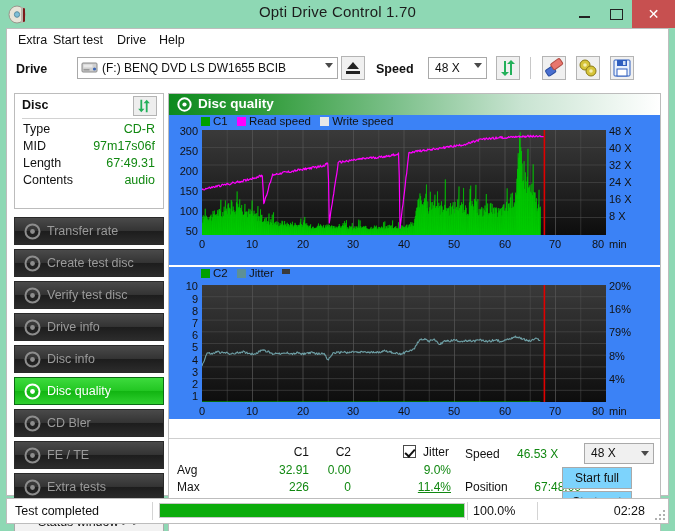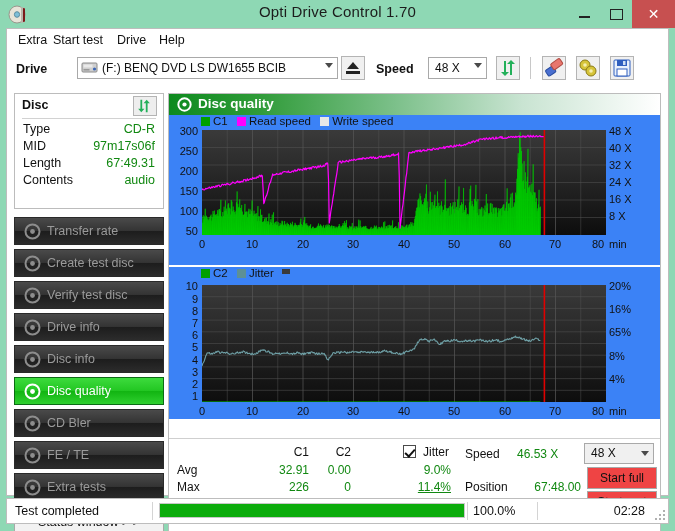--- a/index.html
+++ b/index.html
@@ -108,21 +108,21 @@
   
   .stats{position:absolute;left:0;top:349px;width:491px;height:68px;}
   .stxt{position:absolute;font-size:12px;color:#111;white-space:nowrap;}
   .sval{position:absolute;font-size:12px;color:#118811;white-space:nowrap;text-align:right;}
   .jchk{position:absolute;left:234px;top:2px;width:13px;height:13px;background:#fff;
     border:1px solid #4a4a4a;box-sizing:border-box;}
   .jchk:after{content:"";position:absolute;left:3px;top:1px;width:4px;height:8px;
     border:solid #111;border-width:0 2px 2px 0;transform:rotate(42deg);}
   .spdsel{position:absolute;left:415px;top:0px;width:70px;height:21px;background:#f0f0f0;
     border:1px solid #a9a9a9;box-sizing:border-box;}
-  .sbtn{position:absolute;left:418px;width:70px;height:22px;background:#ef4444;
+  .sbtn{position:absolute;left:393px;width:70px;height:22px;background:#7dd3fc;
     border:1px solid #a9a9a9;box-sizing:border-box;font-size:12px;color:#111;
     text-align:center;line-height:20px;cursor:default;}
   .hr{position:absolute;left:0;width:491px;height:1px;background:#cfcfcf;}
 
   
   .statusbar{position:absolute;left:6px;top:498px;width:663px;height:26px;background:#fff;
     border:1px solid #bdbdbd;box-sizing:border-box;}
   .sb-txt{position:absolute;left:8px;top:5px;font-size:12.5px;color:#111;}
   .sb-prog-out{position:absolute;left:152px;top:4px;width:306px;height:15px;background:#fff;
     border:1px solid #c8c8c8;box-sizing:border-box;}
@@ -453,21 +453,21 @@
               <line x1="0" x2="404" y1="35.10000000000001" y2="35.10000000000001" stroke="#555" stroke-width="1" opacity="0.5"></line>
               <line x1="0" x2="404" y1="23.39999999999999" y2="23.39999999999999" stroke="#555" stroke-width="1" opacity="0.5"></line>
               <line x1="0" x2="404" y1="11.700000000000003" y2="11.700000000000003" stroke="#555" stroke-width="1" opacity="0.5"></line>
               <path d="M 0 117 L 0.00 117 L 0.65 117 L 1.30 117 L 1.95 117 L 2.60 117 L 3.25 117 L 3.90 117 L 4.55 117 L 5.21 117 L 5.86 117 L 6.51 117 L 7.16 117 L 7.81 117 L 8.46 117 L 9.11 117 L 9.76 117 L 10.41 117 L 11.06 117 L 11.71 117 L 12.36 117 L 13.01 117 L 13.66 117 L 14.31 117 L 14.97 117 L 15.62 117 L 16.27 117 L 16.92 117 L 17.57 117 L 18.22 117 L 18.87 117 L 19.52 117 L 20.17 117 L 20.82 117 L 21.47 117 L 22.12 117 L 22.77 117 L 23.42 117 L 24.07 117 L 24.73 117 L 25.38 117 L 26.03 117 L 26.68 117 L 27.33 117 L 27.98 117 L 28.63 117 L 29.28 117 L 29.93 117 L 30.58 117 L 31.23 117 L 31.88 117 L 32.53 117 L 33.18 117 L 33.84 117 L 34.49 117 L 35.14 117 L 35.79 117 L 36.44 117 L 37.09 117 L 37.74 117 L 38.39 117 L 39.04 117 L 39.69 117 L 40.34 117 L 40.99 117 L 41.64 117 L 42.29 117 L 42.94 117 L 43.60 117 L 44.25 117 L 44.90 117 L 45.55 117 L 46.20 117 L 46.85 117 L 47.50 117 L 48.15 117 L 48.80 117 L 49.45 117 L 50.10 117 L 50.75 117 L 51.40 117 L 52.05 117 L 52.70 117 L 53.36 117 L 54.01 117 L 54.66 117 L 55.31 117 L 55.96 117 L 56.61 117 L 57.26 117 L 57.91 117 L 58.56 117 L 59.21 117 L 59.86 117 L 60.51 117 L 61.16 117 L 61.81 117 L 62.46 117 L 63.12 117 L 63.77 117 L 64.42 117 L 65.07 117 L 65.72 117 L 66.37 117 L 67.02 117 L 67.67 117 L 68.32 117 L 68.97 117 L 69.62 117 L 70.27 117 L 70.92 117 L 71.57 117 L 72.22 117 L 72.88 117 L 73.53 117 L 74.18 117 L 74.83 117 L 75.48 117 L 76.13 117 L 76.78 117 L 77.43 117 L 78.08 117 L 78.73 117 L 79.38 117 L 80.03 117 L 80.68 117 L 81.33 117 L 81.98 117 L 82.64 117 L 83.29 117 L 83.94 117 L 84.59 117 L 85.24 117 L 85.89 117 L 86.54 117 L 87.19 117 L 87.84 117 L 88.49 117 L 89.14 117 L 89.79 117 L 90.44 117 L 91.09 117 L 91.74 117 L 92.40 117 L 93.05 117 L 93.70 117 L 94.35 117 L 95.00 117 L 95.65 117 L 96.30 117 L 96.95 117 L 97.60 117 L 98.25 117 L 98.90 117 L 99.55 117 L 100.20 117 L 100.85 117 L 101.50 117 L 102.16 117 L 102.81 117 L 103.46 117 L 104.11 117 L 104.76 117 L 105.41 117 L 106.06 117 L 106.71 117 L 107.36 117 L 108.01 117 L 108.66 117 L 109.31 117 L 109.96 117 L 110.61 117 L 111.27 117 L 111.92 117 L 112.57 117 L 113.22 117 L 113.87 117 L 114.52 117 L 115.17 117 L 115.82 117 L 116.47 117 L 117.12 117 L 117.77 117 L 118.42 117 L 119.07 117 L 119.72 117 L 120.37 117 L 121.03 117 L 121.68 117 L 122.33 117 L 122.98 117 L 123.63 117 L 124.28 117 L 124.93 117 L 125.58 117 L 126.23 117 L 126.88 117 L 127.53 117 L 128.18 117 L 128.83 117 L 129.48 117 L 130.13 117 L 130.79 117 L 131.44 117 L 132.09 117 L 132.74 117 L 133.39 117 L 134.04 117 L 134.69 117 L 135.34 117 L 135.99 117 L 136.64 117 L 137.29 117 L 137.94 117 L 138.59 117 L 139.24 117 L 139.89 117 L 140.55 117 L 141.20 117 L 141.85 117 L 142.50 117 L 143.15 117 L 143.80 117 L 144.45 117 L 145.10 117 L 145.75 117 L 146.40 117 L 147.05 117 L 147.70 117 L 148.35 117 L 149.00 117 L 149.65 117 L 150.31 117 L 150.96 117 L 151.61 117 L 152.26 117 L 152.91 117 L 153.56 117 L 154.21 117 L 154.86 117 L 155.51 117 L 156.16 117 L 156.81 117 L 157.46 117 L 158.11 117 L 158.76 117 L 159.41 117 L 160.07 117 L 160.72 117 L 161.37 117 L 162.02 117 L 162.67 117 L 163.32 117 L 163.97 117 L 164.62 117 L 165.27 117 L 165.92 117 L 166.57 117 L 167.22 117 L 167.87 117 L 168.52 117 L 169.18 117 L 169.83 117 L 170.48 117 L 171.13 117 L 171.78 117 L 172.43 117 L 173.08 117 L 173.73 117 L 174.38 117 L 175.03 117 L 175.68 117 L 176.33 117 L 176.98 117 L 177.63 117 L 178.28 117 L 178.94 117 L 179.59 117 L 180.24 117 L 180.89 117 L 181.54 117 L 182.19 117 L 182.84 117 L 183.49 117 L 184.14 117 L 184.79 117 L 185.44 117 L 186.09 117 L 186.74 117 L 187.39 117 L 188.04 117 L 188.70 117 L 189.35 117 L 190.00 117 L 190.65 117 L 191.30 117 L 191.95 117 L 192.60 117 L 193.25 117 L 193.90 117 L 194.55 117 L 195.20 117 L 195.85 117 L 196.50 117 L 197.15 117 L 197.80 117 L 198.46 117 L 199.11 117 L 199.76 117 L 200.41 117 L 201.06 117 L 201.71 117 L 202.36 117 L 203.01 117 L 203.66 117 L 204.31 117 L 204.96 117 L 205.61 117 L 206.26 117 L 206.91 117 L 207.56 117 L 208.22 117 L 208.87 117 L 209.52 117 L 210.17 117 L 210.82 117 L 211.47 117 L 212.12 117 L 212.77 117 L 213.42 117 L 214.07 117 L 214.72 117 L 215.37 117 L 216.02 117 L 216.67 117 L 217.32 117 L 217.98 117 L 218.63 117 L 219.28 117 L 219.93 117 L 220.58 117 L 221.23 117 L 221.88 117 L 222.53 117 L 223.18 117 L 223.83 117 L 224.48 117 L 225.13 117 L 225.78 117 L 226.43 117 L 227.08 117 L 227.74 117 L 228.39 117 L 229.04 117 L 229.69 117 L 230.34 117 L 230.99 117 L 231.64 117 L 232.29 117 L 232.94 117 L 233.59 117 L 234.24 117 L 234.89 117 L 235.54 117 L 236.19 117 L 236.84 117 L 237.50 117 L 238.15 117 L 238.80 117 L 239.45 117 L 240.10 117 L 240.75 117 L 241.40 117 L 242.05 117 L 242.70 117 L 243.35 117 L 244.00 117 L 244.65 117 L 245.30 117 L 245.95 117 L 246.61 117 L 247.26 117 L 247.91 117 L 248.56 117 L 249.21 117 L 249.86 117 L 250.51 117 L 251.16 117 L 251.81 117 L 252.46 117 L 253.11 117 L 253.76 117 L 254.41 117 L 255.06 117 L 255.71 117 L 256.37 117 L 257.02 117 L 257.67 117 L 258.32 117 L 258.97 117 L 259.62 117 L 260.27 117 L 260.92 117 L 261.57 117 L 262.22 117 L 262.87 117 L 263.52 117 L 264.17 117 L 264.82 117 L 265.47 117 L 266.13 117 L 266.78 117 L 267.43 117 L 268.08 117 L 268.73 117 L 269.38 117 L 270.03 117 L 270.68 117 L 271.33 117 L 271.98 117 L 272.63 117 L 273.28 117 L 273.93 117 L 274.58 117 L 275.23 117 L 275.89 117 L 276.54 117 L 277.19 117 L 277.84 117 L 278.49 117 L 279.14 117 L 279.79 117 L 280.44 117 L 281.09 117 L 281.74 117 L 282.39 117 L 283.04 117 L 283.69 117 L 284.34 117 L 284.99 117 L 285.65 117 L 286.30 117 L 286.95 117 L 287.60 117 L 288.25 117 L 288.90 117 L 289.55 117 L 290.20 117 L 290.85 117 L 291.50 117 L 292.15 117 L 292.80 117 L 293.45 117 L 294.10 117 L 294.75 117 L 295.41 117 L 296.06 117 L 296.71 117 L 297.36 117 L 298.01 117 L 298.66 117 L 299.31 117 L 299.96 117 L 300.61 117 L 301.26 117 L 301.91 117 L 302.56 117 L 303.21 117 L 303.86 117 L 304.51 117 L 305.17 117 L 305.82 117 L 306.47 117 L 307.12 117 L 307.77 117 L 308.42 117 L 309.07 117 L 309.72 117 L 310.37 117 L 311.02 117 L 311.67 117 L 312.32 117 L 312.97 117 L 313.62 117 L 314.28 117 L 314.93 117 L 315.58 117 L 316.23 117 L 316.88 117 L 317.53 117 L 318.18 117 L 318.83 117 L 319.48 117 L 320.13 117 L 320.78 117 L 321.43 117 L 322.08 117 L 322.73 117 L 323.38 117 L 324.04 117 L 324.69 117 L 325.34 117 L 325.99 117 L 326.64 117 L 327.29 117 L 327.94 117 L 328.59 117 L 329.24 117 L 329.89 117 L 330.54 117 L 331.19 117 L 331.84 117 L 332.49 117 L 333.14 117 L 333.80 117 L 334.45 117 L 335.10 117 L 335.75 117 L 336.40 117 L 337.05 117 L 337.70 117 L 338.35 117 L 338.35 117 Z" fill="#00cc00" stroke="#00cc00" stroke-width="0.6"></path>
               <path d="M 0.00 81.03 L 0.74 78.55 L 1.47 77.44 L 2.21 75.95 L 2.94 73.80 L 3.68 71.05 L 4.41 69.70 L 5.15 67.87 L 5.88 68.04 L 6.62 67.88 L 7.36 67.57 L 8.09 69.03 L 8.83 69.12 L 9.56 68.26 L 10.30 69.18 L 11.03 68.02 L 11.77 67.92 L 12.50 68.47 L 13.24 67.68 L 13.98 66.45 L 14.71 67.41 L 15.45 66.20 L 16.18 66.17 L 16.92 66.36 L 17.65 68.05 L 18.39 68.41 L 19.12 67.72 L 19.86 66.80 L 20.60 67.17 L 21.33 67.94 L 22.07 67.46 L 22.80 67.56 L 23.54 68.28 L 24.27 67.41 L 25.01 67.02 L 25.74 68.21 L 26.48 68.23 L 27.22 69.34 L 27.95 69.24 L 28.69 68.99 L 29.42 69.02 L 30.16 67.99 L 30.89 68.31 L 31.63 68.74 L 32.36 68.95 L 33.10 69.05 L 33.84 67.83 L 34.57 67.92 L 35.31 66.87 L 36.04 67.91 L 36.78 68.30 L 37.51 67.21 L 38.25 68.12 L 38.98 67.10 L 39.72 67.09 L 40.45 67.60 L 41.19 65.93 L 41.93 66.33 L 42.66 66.43 L 43.40 68.39 L 44.13 67.88 L 44.87 66.98 L 45.60 68.76 L 46.34 68.45 L 47.07 68.34 L 47.81 68.26 L 48.55 69.25 L 49.28 69.65 L 50.02 68.11 L 50.75 69.30 L 51.49 69.57 L 52.22 68.74 L 52.96 69.03 L 53.69 69.23 L 54.43 67.76 L 55.17 68.47 L 55.90 68.14 L 56.64 66.09 L 57.37 65.91 L 58.11 66.84 L 58.84 64.97 L 59.58 65.33 L 60.31 65.31 L 61.05 64.55 L 61.79 65.32 L 62.52 64.91 L 63.26 65.47 L 63.99 66.90 L 64.73 67.05 L 65.46 66.92 L 66.20 65.91 L 66.93 66.34 L 67.67 68.02 L 68.41 67.80 L 69.14 68.21 L 69.88 67.90 L 70.61 69.57 L 71.35 69.22 L 72.08 68.93 L 72.82 68.88 L 73.55 67.87 L 74.29 68.51 L 75.03 68.37 L 75.76 68.57 L 76.50 68.80 L 77.23 67.90 L 77.97 69.36 L 78.70 69.24 L 79.44 68.36 L 80.17 68.34 L 80.91 68.23 L 81.65 68.15 L 82.38 68.12 L 83.12 68.18 L 83.85 68.24 L 84.59 68.25 L 85.32 67.09 L 86.06 68.49 L 86.79 68.59 L 87.53 69.06 L 88.27 68.85 L 89.00 68.41 L 89.74 68.47 L 90.47 69.63 L 91.21 68.21 L 91.94 67.93 L 92.68 69.12 L 93.41 68.48 L 94.15 68.61 L 94.89 67.08 L 95.62 67.11 L 96.36 68.26 L 97.09 67.55 L 97.83 68.32 L 98.56 68.74 L 99.30 69.64 L 100.03 68.40 L 100.77 68.35 L 101.50 69.62 L 102.24 67.85 L 102.98 69.51 L 103.71 68.18 L 104.45 68.03 L 105.18 67.93 L 105.92 67.32 L 106.65 68.64 L 107.39 67.37 L 108.12 68.77 L 108.86 66.94 L 109.60 66.85 L 110.33 66.97 L 111.07 67.99 L 111.80 67.54 L 112.54 67.68 L 113.27 69.32 L 114.01 68.76 L 114.74 67.75 L 115.48 69.55 L 116.22 69.25 L 116.95 67.87 L 117.69 69.19 L 118.42 69.28 L 119.16 68.97 L 119.89 67.76 L 120.63 68.97 L 121.36 69.01 L 122.10 68.27 L 122.84 70.08 L 123.57 70.13 L 124.31 72.59 L 125.04 74.24 L 125.78 74.48 L 126.51 74.90 L 127.25 72.63 L 127.98 72.14 L 128.72 71.76 L 129.46 70.13 L 130.19 69.95 L 130.93 67.68 L 131.66 67.61 L 132.40 67.78 L 133.13 68.56 L 133.87 68.37 L 134.60 66.86 L 135.34 67.27 L 136.08 66.84 L 136.81 66.77 L 137.55 68.45 L 138.28 68.04 L 139.02 66.34 L 139.75 67.07 L 140.49 67.24 L 141.22 67.20 L 141.96 66.95 L 142.70 66.35 L 143.43 67.31 L 144.17 67.71 L 144.90 68.51 L 145.64 67.04 L 146.37 67.71 L 147.11 67.92 L 147.84 66.89 L 148.58 67.20 L 149.32 67.49 L 150.05 66.25 L 150.79 66.25 L 151.52 67.08 L 152.26 67.08 L 152.99 66.82 L 153.73 66.81 L 154.46 66.71 L 155.20 67.66 L 155.94 66.90 L 156.67 67.76 L 157.41 67.18 L 158.14 67.83 L 158.88 66.32 L 159.61 66.37 L 160.35 67.07 L 161.08 66.70 L 161.82 67.18 L 162.56 66.59 L 163.29 66.70 L 164.03 67.46 L 164.76 67.75 L 165.50 67.00 L 166.23 67.51 L 166.97 66.83 L 167.70 68.10 L 168.44 67.73 L 169.18 66.45 L 169.91 66.98 L 170.65 67.87 L 171.38 66.60 L 172.12 67.70 L 172.85 67.80 L 173.59 67.28 L 174.32 67.90 L 175.06 66.58 L 175.79 66.88 L 176.53 67.99 L 177.27 66.70 L 178.00 67.72 L 178.74 67.82 L 179.47 66.48 L 180.21 67.03 L 180.94 65.62 L 181.68 66.20 L 182.41 65.01 L 183.15 65.83 L 183.89 66.43 L 184.62 65.69 L 185.36 67.23 L 186.09 67.05 L 186.83 67.07 L 187.56 66.24 L 188.30 67.09 L 189.03 66.17 L 189.77 68.29 L 190.51 67.78 L 191.24 68.44 L 191.98 68.29 L 192.71 68.24 L 193.45 68.79 L 194.18 67.49 L 194.92 67.59 L 195.65 68.43 L 196.39 69.20 L 197.13 69.09 L 197.86 68.19 L 198.60 69.69 L 199.33 68.89 L 200.07 69.10 L 200.80 68.58 L 201.54 67.06 L 202.27 68.73 L 203.01 67.12 L 203.75 66.52 L 204.48 65.81 L 205.22 66.50 L 205.95 66.70 L 206.69 66.22 L 207.42 66.21 L 208.16 64.98 L 208.89 65.32 L 209.63 65.70 L 210.37 64.69 L 211.10 63.98 L 211.84 63.68 L 212.57 63.93 L 213.31 61.38 L 214.04 60.32 L 214.78 59.78 L 215.51 57.00 L 216.25 57.48 L 216.99 56.28 L 217.72 54.60 L 218.46 54.71 L 219.19 53.75 L 219.93 55.03 L 220.66 54.70 L 221.40 54.59 L 222.13 54.76 L 222.87 53.46 L 223.61 54.43 L 224.34 54.41 L 225.08 54.93 L 225.81 56.18 L 226.55 55.87 L 227.28 57.13 L 228.02 55.57 L 228.75 54.70 L 229.49 55.10 L 230.23 55.34 L 230.96 55.00 L 231.70 54.19 L 232.43 54.04 L 233.17 55.83 L 233.90 56.12 L 234.64 56.05 L 235.37 57.08 L 236.11 58.39 L 236.84 59.24 L 237.58 59.49 L 238.32 59.45 L 239.05 57.46 L 239.79 58.94 L 240.52 57.93 L 241.26 56.27 L 241.99 56.12 L 242.73 55.48 L 243.46 56.48 L 244.20 55.60 L 244.94 56.49 L 245.67 55.14 L 246.41 55.55 L 247.14 56.70 L 247.88 56.80 L 248.61 56.64 L 249.35 54.77 L 250.08 56.07 L 250.82 55.91 L 251.56 54.41 L 252.29 54.59 L 253.03 55.08 L 253.76 55.41 L 254.50 54.50 L 255.23 55.91 L 255.97 56.73 L 256.70 56.21 L 257.44 56.75 L 258.18 56.91 L 258.91 56.32 L 259.65 56.22 L 260.38 56.97 L 261.12 56.19 L 261.85 56.03 L 262.59 56.39 L 263.32 55.12 L 264.06 55.32 L 264.80 56.40 L 265.53 56.46 L 266.27 55.31 L 267.00 56.12 L 267.74 55.11 L 268.47 55.13 L 269.21 56.78 L 269.94 56.51 L 270.68 56.01 L 271.42 55.40 L 272.15 55.58 L 272.89 57.03 L 273.62 55.10 L 274.36 55.27 L 275.09 54.77 L 275.83 54.91 L 276.56 54.95 L 277.30 55.16 L 278.04 54.40 L 278.77 54.34 L 279.51 56.01 L 280.24 55.53 L 280.98 54.76 L 281.71 55.84 L 282.45 56.56 L 283.18 56.79 L 283.92 55.43 L 284.66 56.17 L 285.39 57.12 L 286.13 55.99 L 286.86 55.93 L 287.60 55.29 L 288.33 56.80 L 289.07 56.88 L 289.80 56.29 L 290.54 54.57 L 291.28 56.09 L 292.01 55.41 L 292.75 55.17 L 293.48 55.28 L 294.22 54.57 L 294.95 54.44 L 295.69 56.16 L 296.42 54.79 L 297.16 56.94 L 297.90 57.10 L 298.63 56.57 L 299.37 56.86 L 300.10 56.23 L 300.84 56.54 L 301.57 55.72 L 302.31 55.76 L 303.04 54.52 L 303.78 55.10 L 304.51 54.81 L 305.25 53.86 L 305.99 54.15 L 306.72 54.64 L 307.46 53.66 L 308.19 54.04 L 308.93 54.15 L 309.66 52.69 L 310.40 53.46 L 311.13 52.36 L 311.87 52.40 L 312.61 52.00 L 313.34 50.98 L 314.08 52.74 L 314.81 52.09 L 315.55 52.43 L 316.28 53.01 L 317.02 52.01 L 317.75 52.36 L 318.49 53.65 L 319.23 52.88 L 319.96 54.54 L 320.70 54.14 L 321.43 53.84 L 322.17 53.53 L 322.90 55.28 L 323.64 55.76 L 324.37 54.42 L 325.11 55.75 L 325.85 55.34 L 326.58 56.36 L 327.32 55.04 L 328.05 56.33 L 328.79 56.24 L 329.52 55.68 L 330.26 54.35 L 330.99 54.50 L 331.73 54.91 L 332.47 53.99 L 333.20 53.52 L 333.94 52.95 L 334.67 53.37 L 335.41 53.89 L 336.14 53.78 L 336.88 55.43 L 337.61 55.45 L 338.35 55.44 " fill="none" stroke="#6fa0a6" stroke-width="1.1" stroke-linejoin="round"></path>
               <line x1="342.39" x2="342.39" y1="0" y2="117" stroke="#e00000" stroke-width="1.6"></line>
             </svg></div>
 
         <div class="ytickR" style="left:440px;top:13px;">20%</div>
         <div class="ytickR" style="left:440px;top:36px;">16%</div>
-        <div class="ytickR" style="left:440px;top:59px;">65%</div>
+        <div class="ytickR" style="left:440px;top:59px;">79%</div>
         <div class="ytickR" style="left:440px;top:83px;">8%</div>
         <div class="ytickR" style="left:440px;top:106px;">4%</div>
 
         <div class="xtick" style="left:20px;top:138px;width:26px;">0</div>
         <div class="xtick" style="left:70px;top:138px;width:26px;">10</div>
         <div class="xtick" style="left:121px;top:138px;width:26px;">20</div>
         <div class="xtick" style="left:171px;top:138px;width:26px;">30</div>
         <div class="xtick" style="left:222px;top:138px;width:26px;">40</div>
         <div class="xtick" style="left:272px;top:138px;width:26px;">50</div>
         <div class="xtick" style="left:323px;top:138px;width:26px;">60</div>

